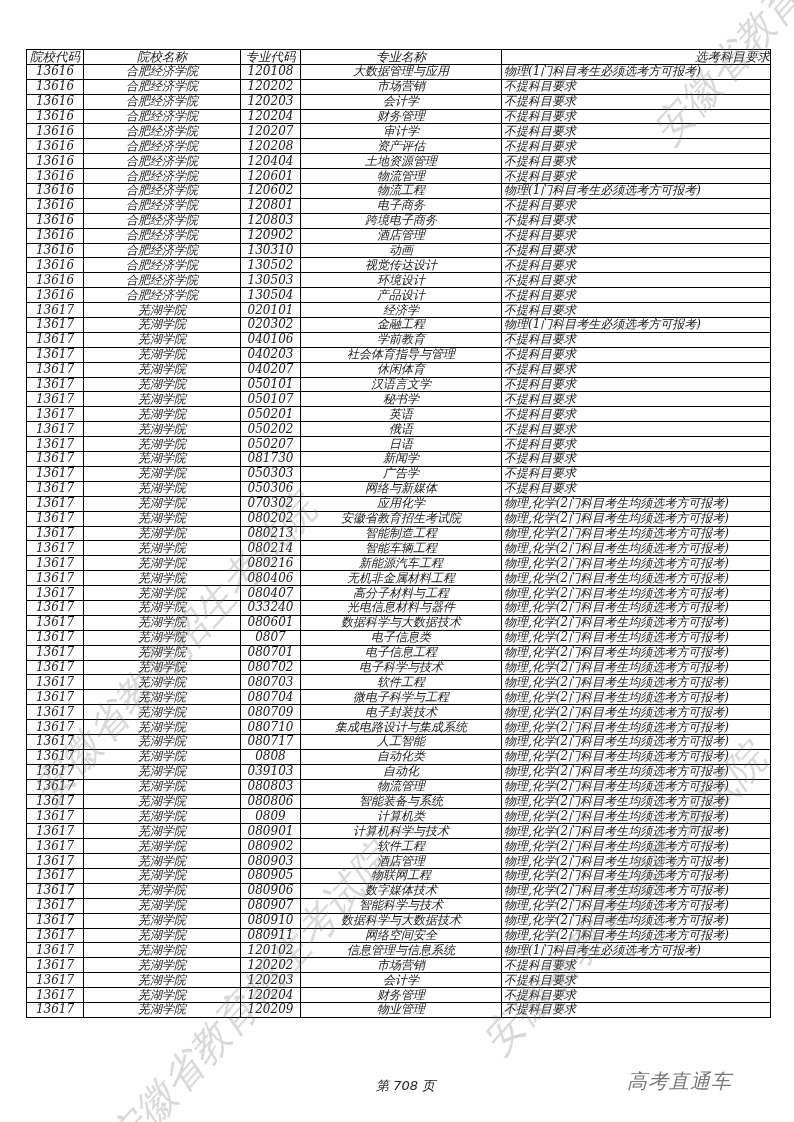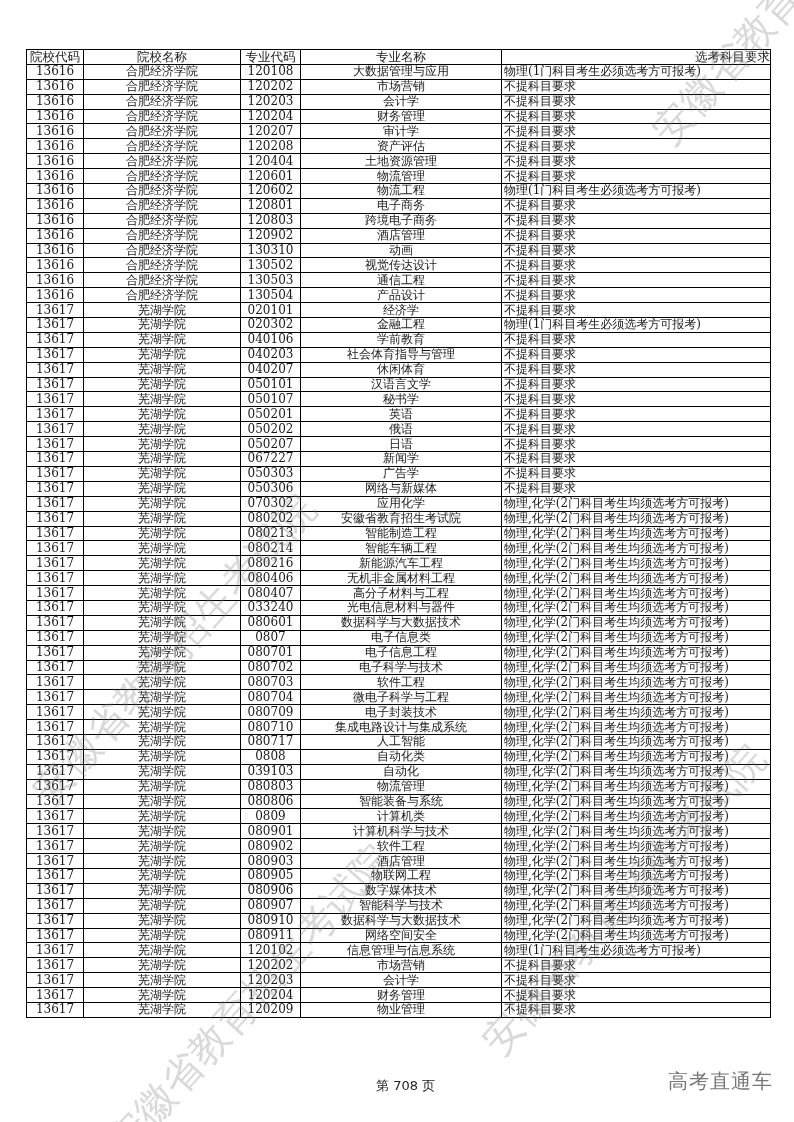--- a/index.html
+++ b/index.html
@@ -1,36 +1,36 @@
 <!DOCTYPE html>
 <html><head>
 <meta charset="utf-8">
 <style>
   html, body { margin:0; padding:0; background:#ffffff; }
   body { width:794px; height:1122px; position:relative; overflow:hidden;
          font-family:"DejaVu Serif","Liberation Serif",serif; color:#111; }
-  .page { position:absolute; left:0; top:0; width:794px; height:1122px; }
+  .page { position:absolute; left:0; top:0; width:794px; height:1122px;font-style:italic; }
   table.grid { position:absolute; left:26px; top:49px; border-collapse:collapse;
                table-layout:fixed; width:744px; }
   table.grid col.c1 { width:57px; }
   table.grid col.c2 { width:157px; }
   table.grid col.c3 { width:60px; }
   table.grid col.c4 { width:201px; }
   table.grid col.c5 { width:269px; }
   table.grid th, table.grid td {
     border:1.6px solid #000; height:13.9px; padding:0; line-height:13px;
     font-size:12px; font-weight:normal; white-space:nowrap; overflow:hidden;
     text-align:center; color:#1a1a1a;
   }
   table.grid th { font-size:12.5px; }
   table.grid td.req, table.grid th.req-h { text-align:left; padding-left:2px; }
   table.grid th.req-h { text-align:right; }
   .footer-page { position:absolute; left:376px; top:1077px; font-size:13px;
                  font-family:"DejaVu Sans","Liberation Sans",sans-serif; color:#222; }
-  .footer-brand { position:absolute; left:668px; top:1068px; font-size:20px;
+  .footer-brand { position:absolute; left:627px; top:1068px; font-size:20px;
                   font-family:"DejaVu Sans","Liberation Sans",sans-serif; color:#777; letter-spacing:1px; }
   .wm { position:absolute; color:rgba(120,120,120,0.28); font-size:40px; white-space:nowrap;
         font-family:"DejaVu Sans","Liberation Sans",sans-serif; pointer-events:none;
         transform-origin:left top; }
 </style>
 </head>
 <body>
 
 <div class="page">
 
@@ -147,21 +147,21 @@
           <td>13616</td>
           <td>合肥经济学院</td>
           <td>130502</td>
           <td>视觉传达设计</td>
           <td class="req">不提科目要求</td>
         </tr>
         <tr>
           <td>13616</td>
           <td>合肥经济学院</td>
           <td>130503</td>
-          <td>通信工程</td>
+          <td>环境设计</td>
           <td class="req">不提科目要求</td>
         </tr>
         <tr>
           <td>13616</td>
           <td>合肥经济学院</td>
           <td>130504</td>
           <td>产品设计</td>
           <td class="req">不提科目要求</td>
         </tr>
         <tr>
@@ -230,21 +230,21 @@
         <tr>
           <td>13617</td>
           <td>芜湖学院</td>
           <td>050207</td>
           <td>日语</td>
           <td class="req">不提科目要求</td>
         </tr>
         <tr>
           <td>13617</td>
           <td>芜湖学院</td>
-          <td>067227</td>
+          <td>081730</td>
           <td>新闻学</td>
           <td class="req">不提科目要求</td>
         </tr>
         <tr>
           <td>13617</td>
           <td>芜湖学院</td>
           <td>050303</td>
           <td>广告学</td>
           <td class="req">不提科目要求</td>
         </tr>

